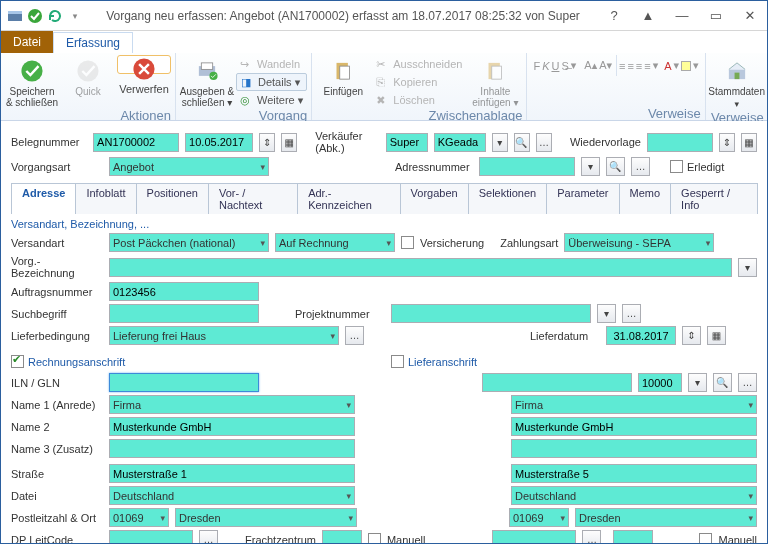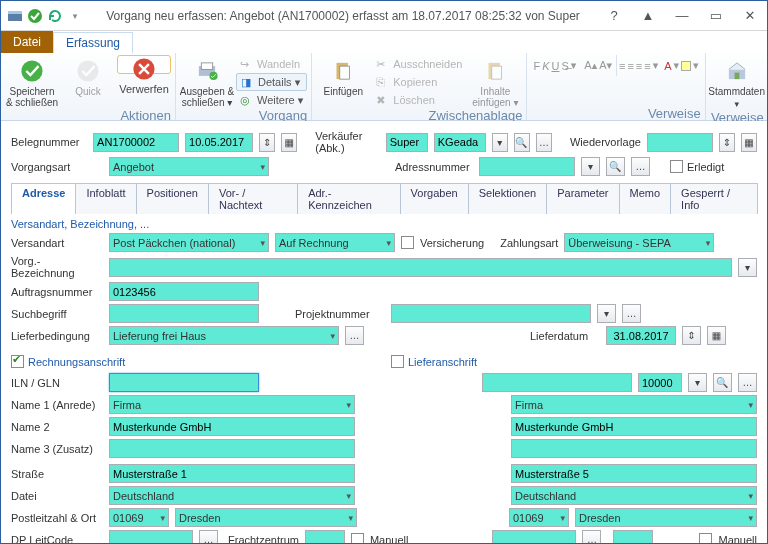--- a/index.html
+++ b/index.html
@@ -394,21 +394,21 @@
         </div>
       <div class="sel" style="width:182px">
           <span>Dresden</span>
           <span class="dd">▾</span>
         </div>
     </div>
     <div class="row">
       <span class="lbl">DP LeitCode</span>
       <input class="fld" style="width: 84px;">
       <div class="iconbtn">…</div>
-      <span style="margin-left:4px">Frachtzentrum</span>
+      <span style="margin-left:21px">Frachtzentrum</span>
       <input class="fld" style="width: 40px;">
       <span class="chk"></span>
       <span>Manuell</span>
       <div style="flex:1"></div>
       <input class="fld" style="width: 84px;">
       <div class="iconbtn">…</div>
       <input class="fld" style="width: 40px; margin-left: 6px;">
       <span class="chk" style="margin-left:40px"></span>
       <span>Manuell</span>
     </div>

